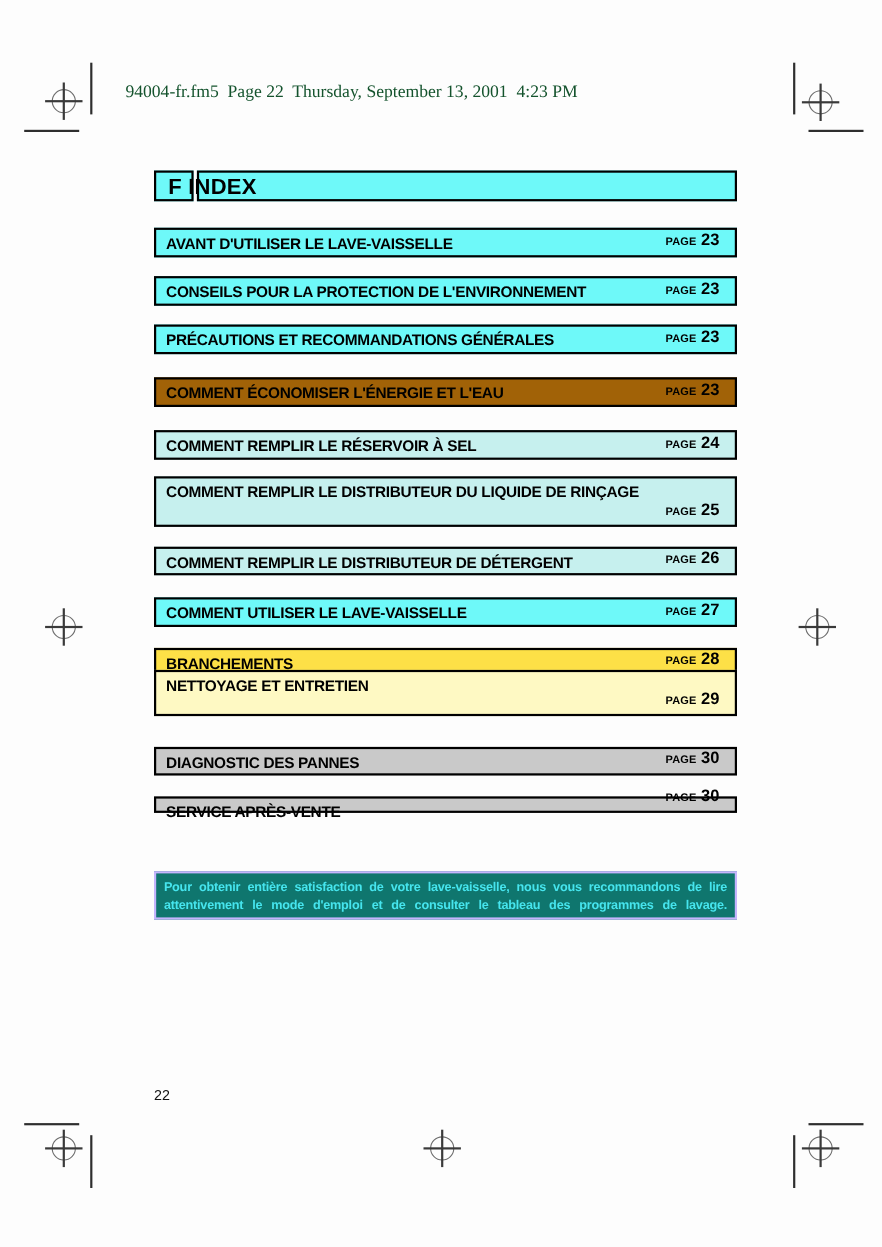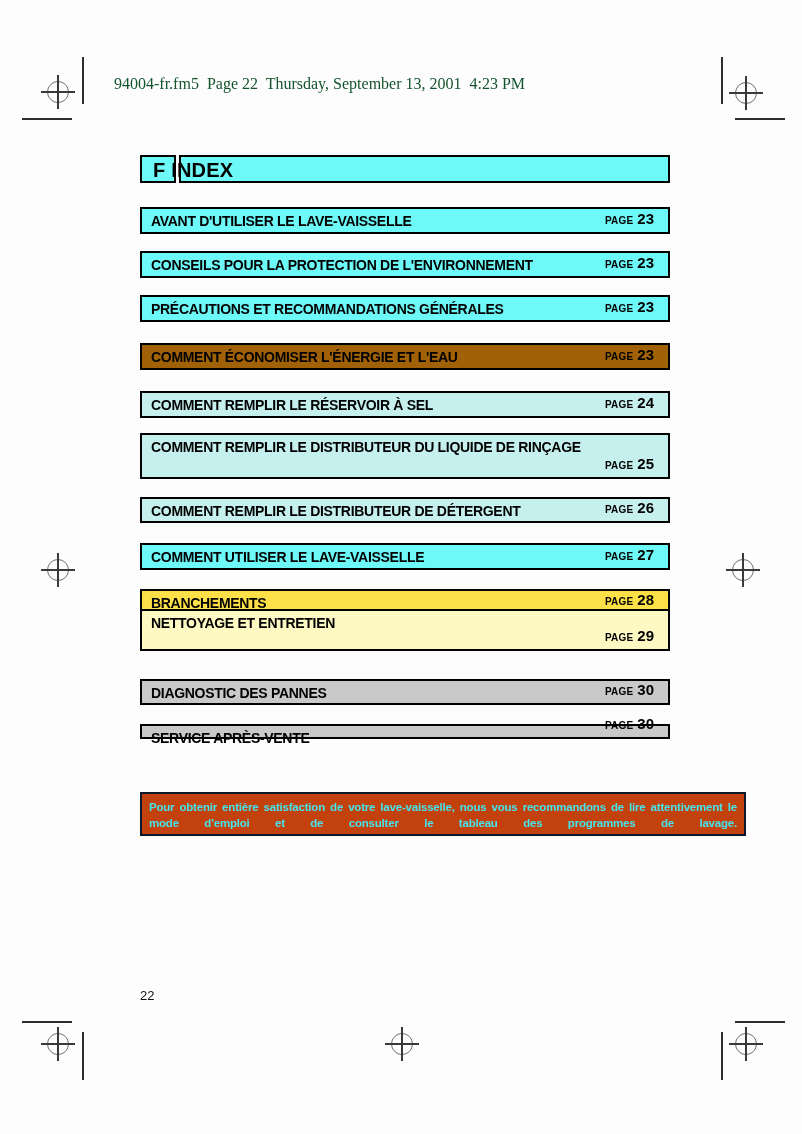--- a/index.html
+++ b/index.html
@@ -51,22 +51,22 @@
     position:absolute; left:9px; top:3px; max-width:470px;
     font-size:14px; font-weight:bold; color:#000;
     letter-spacing:-0.3px; line-height:19px;
   }
   .row .pref { position:absolute; right:14px; bottom:4px; white-space:nowrap; }
   .row .pw  { font-size:10px; font-weight:bold; color:#000; letter-spacing:0.2px; }
   .row .pn  { font-size:15px; font-weight:bold; color:#000; margin-left:4px; }
 
   
   .note-box {
-    position:absolute; left:140px; top:792px; width:606px; height:44px;
-    background:#c2410c; border:2px solid #0f172a; box-sizing:border-box;
+    position:absolute; left:140px; top:792px; width:530px; height:44px;
+    background:#0f766e; border:2px solid #c4b5fd; box-sizing:border-box;
     padding:5px 7px; overflow:hidden;
   }
   .note-text {
     font-size:11.5px; font-weight:bold; letter-spacing:-0.2px;
     line-height:16px; text-align:justify; text-align-last:justify;
   }
 
   .folio { position:absolute; left:140px; top:988px; font-size:13px; color:#111; }
 </style>
 </head>

